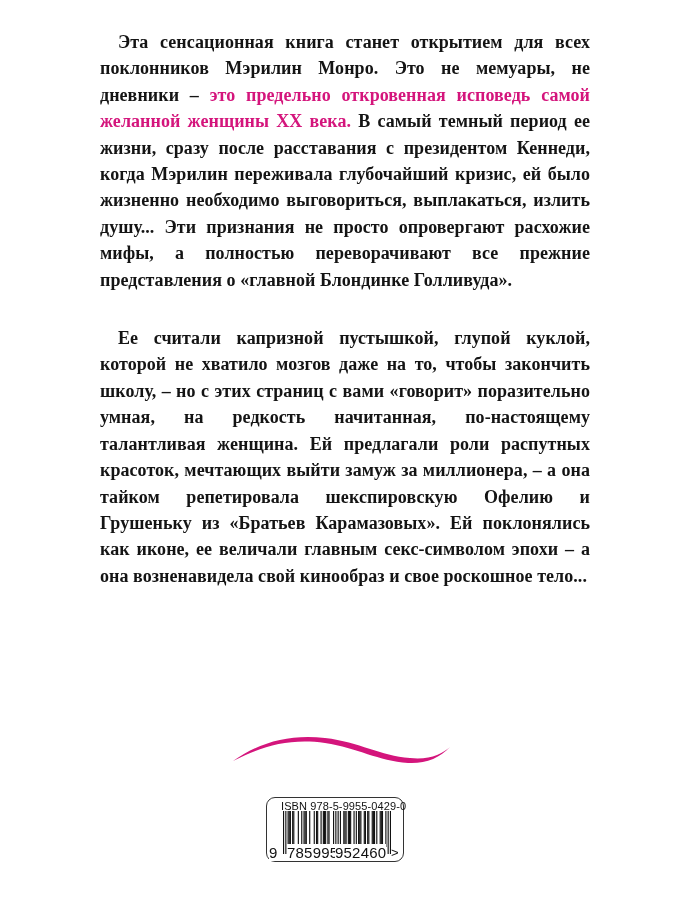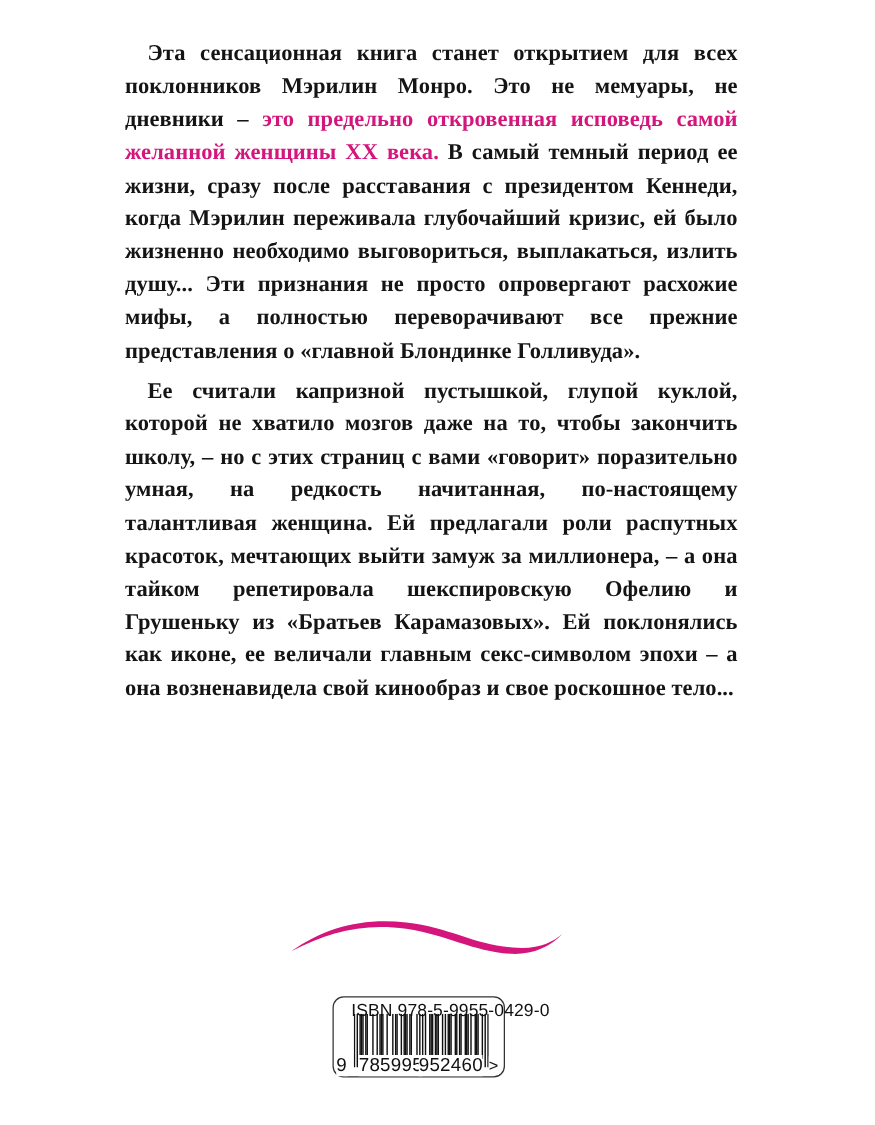--- a/index.html
+++ b/index.html
@@ -1,27 +1,27 @@
 <!DOCTYPE html>
 <html><head>
 <meta charset="utf-8">
 <style>
   html, body { margin:0; padding:0; background:#ffffff; }
   body { width:700px; height:900px; position:relative; overflow:hidden;
          font-family:"Liberation Serif","DejaVu Serif",serif; color:#141414; }
   .text-block { position:absolute; left:100px; top:29px; width:490px; }
   .para { margin:0; font-weight:bold; font-size:18px; line-height:26.4px;
           text-align:justify; text-indent:18px; letter-spacing:0.05px; }
-  .para + .para { margin-top:6px; }
+  .para + .para { margin-top:32px; }
   .accent { color:#d4157c; }
   .swoosh { position:absolute; left:230px; top:730px; width:222px; height:36px; }
   .barcode-box { position:absolute; left:266px; top:797px; width:138px; height:65px;
                  border:1.3px solid #333; border-radius:9px; box-sizing:border-box; background:#fff; }
   .isbn { position:absolute; left:14px; top:2px; font-family:"Liberation Sans","DejaVu Sans",sans-serif;
-          font-size:14px; color:#111; letter-spacing:0.1px; white-space:nowrap; }
+          font-size:11px; color:#111; letter-spacing:0.1px; white-space:nowrap; }
   .bars { position:absolute; left:16px; top:13px; width:108px; height:43px; }
   .digits { position:absolute; left:2px; top:46px; font-family:"Liberation Sans","DejaVu Sans",sans-serif;
             font-size:15px; color:#111; white-space:nowrap; letter-spacing:0.2px; }
   .digits span { background:#fff; }
   .d-first { position:absolute; left:0; }
   .d-left { position:absolute; left:18px; }
   .d-right { position:absolute; left:66px; }
   .d-mark { position:absolute; left:122px; font-size:13px; top:1px; }
 </style>
 </head>

